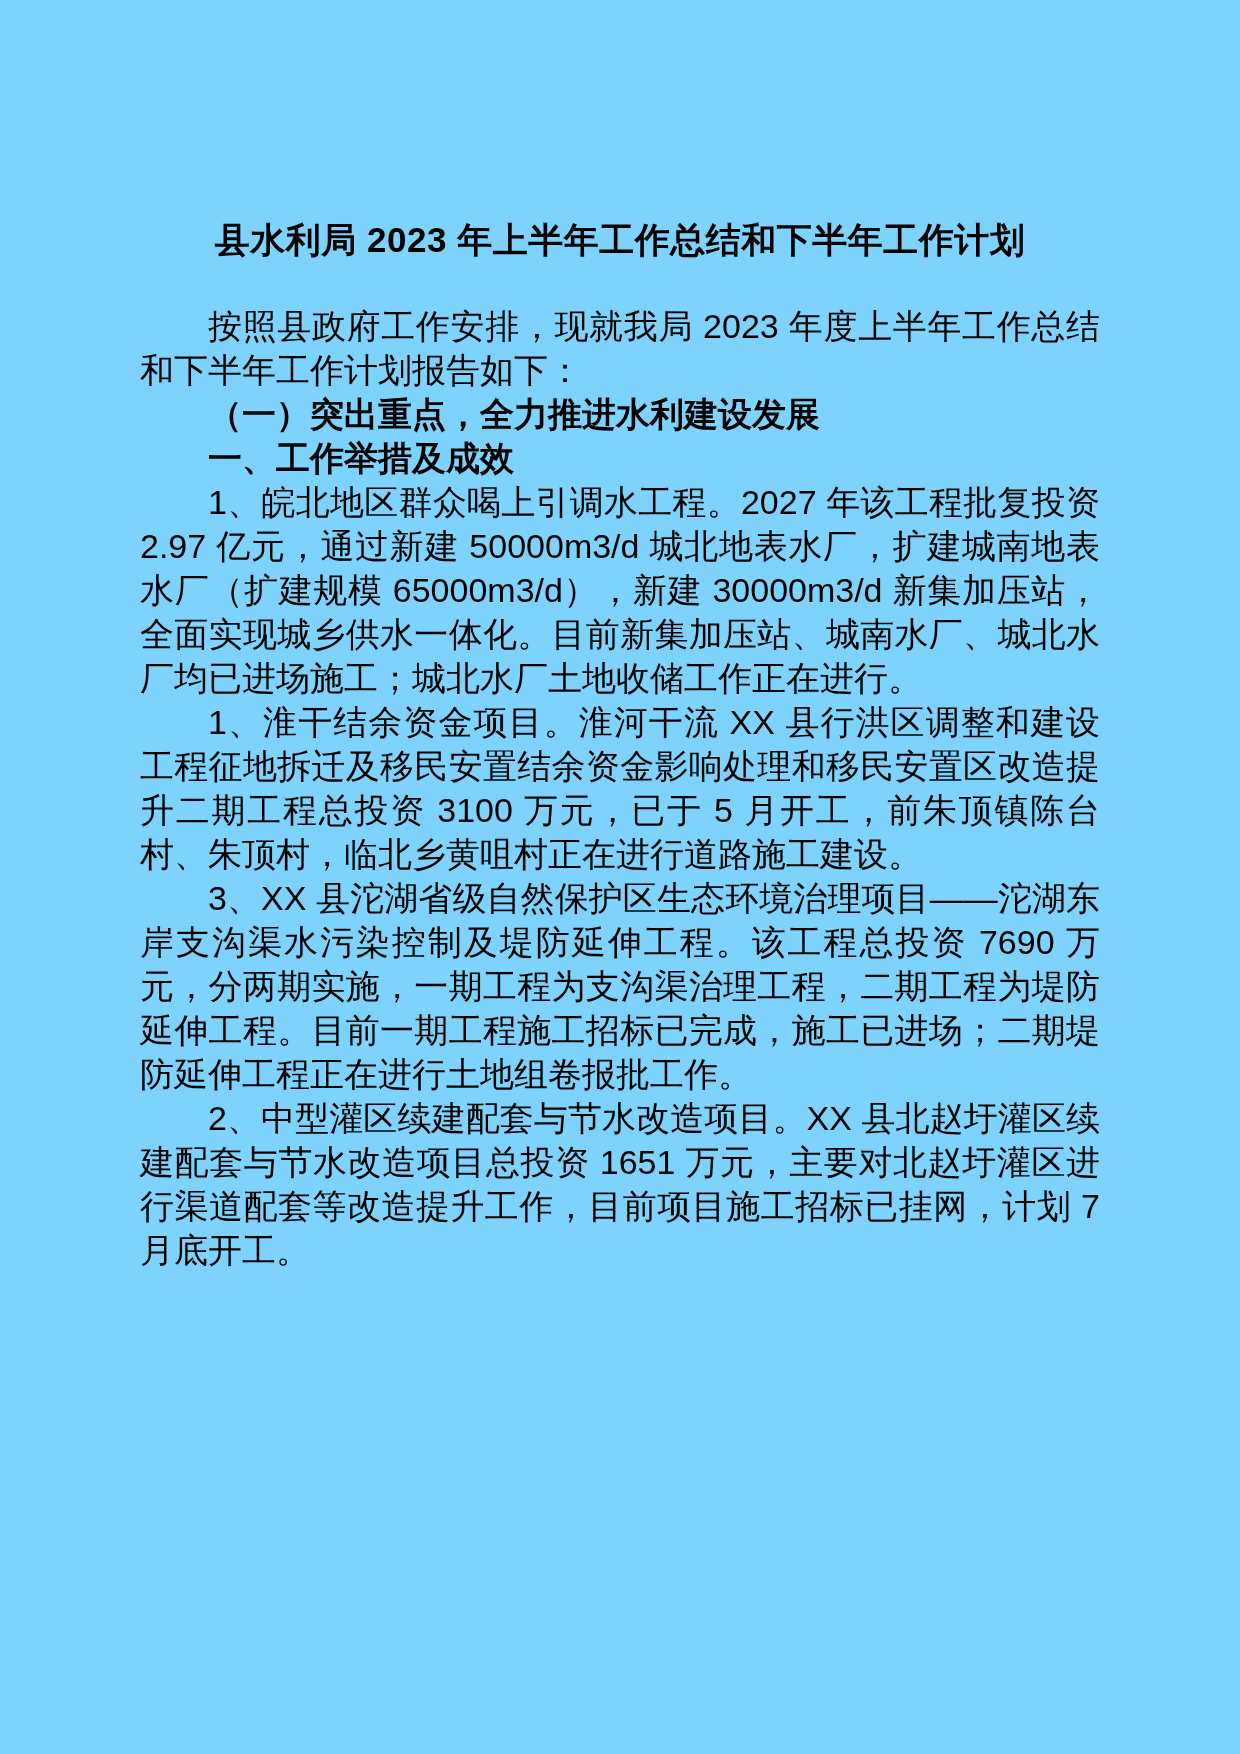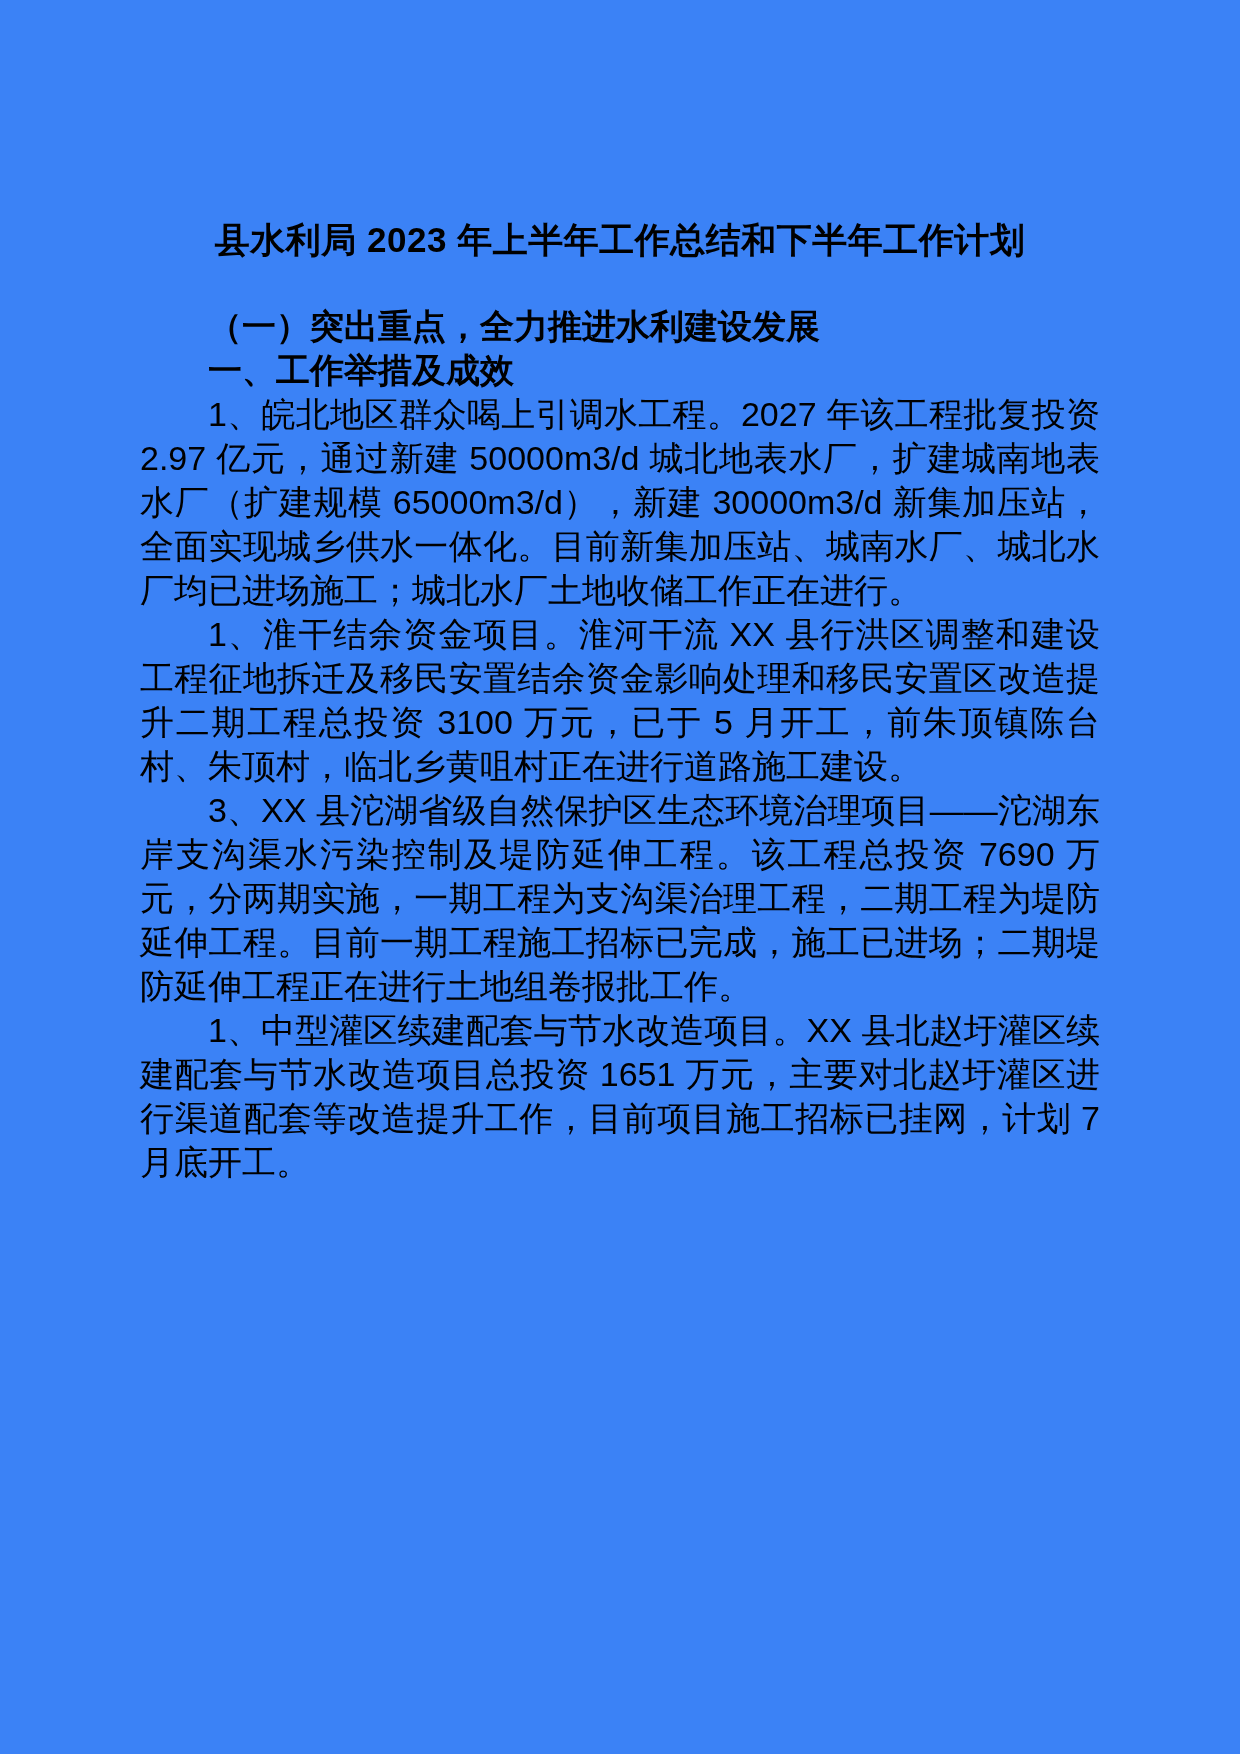--- a/index.html
+++ b/index.html
@@ -7,21 +7,21 @@
   body {
     width: 1240px;
     height: 1754px;
     font-family: "Liberation Sans", "DejaVu Sans", sans-serif;
     color: #000000;
     overflow: hidden;
   }
   .page {
     width: 1240px;
     height: 1754px;
-    background: #3b82f6;
+    background: #7dd3fc;
     padding: 216px 140px 60px 140px;
   }
   .doc-title {
     font-size: 35px;
     line-height: 48px;
     font-weight: 700;
     text-align: center;
     margin-bottom: 40px;
     letter-spacing: 0.5px;
   }
@@ -35,27 +35,28 @@
   .para.heading { font-weight: 700; }
   .lead { font-weight: 400; }
 </style>
 </head>
 <body>
 
 <div class="page">
 
   <h1 class="doc-title">县水利局 2023 年上半年工作总结和下半年工作计划</h1>
 
+  <p class="para">按照县政府工作安排，现就我局 2023 年度上半年工作总结和下半年工作计划报告如下：</p>
 
   <p class="para heading">（一）突出重点，全力推进水利建设发展</p>
 
   <p class="para heading">一、工作举措及成效</p>
 
   <p class="para"><span class="lead">1、皖北地区群众喝上引调水工程。</span><span>2027 年该工程批复投资 2.97 亿元，通过新建 50000m3/d 城北地表水厂，扩建城南地表水厂（扩建规模 65000m3/d），新建 30000m3/d 新集加压站，全面实现城乡供水一体化。目前新集加压站、城南水厂、城北水厂均已进场施工；城北水厂土地收储工作正在进行。</span></p>
 
   <p class="para"><span class="lead">1、淮干结余资金项目。</span><span>淮河干流 XX 县行洪区调整和建设工程征地拆迁及移民安置结余资金影响处理和移民安置区改造提升二期工程总投资 3100 万元，已于 5 月开工，前朱顶镇陈台村、朱顶村，临北乡黄咀村正在进行道路施工建设。</span></p>
 
   <p class="para"><span class="lead">3、XX 县沱湖省级自然保护区生态环境治理项目——沱湖东岸支沟渠水污染控制及堤防延伸工程。</span><span>该工程总投资 7690 万元，分两期实施，一期工程为支沟渠治理工程，二期工程为堤防延伸工程。目前一期工程施工招标已完成，施工已进场；二期堤防延伸工程正在进行土地组卷报批工作。</span></p>
 
-  <p class="para"><span class="lead">1、中型灌区续建配套与节水改造项目。</span><span>XX 县北赵圩灌区续建配套与节水改造项目总投资 1651 万元，主要对北赵圩灌区进行渠道配套等改造提升工作，目前项目施工招标已挂网，计划 7 月底开工。</span></p>
+  <p class="para"><span class="lead">2、中型灌区续建配套与节水改造项目。</span><span>XX 县北赵圩灌区续建配套与节水改造项目总投资 1651 万元，主要对北赵圩灌区进行渠道配套等改造提升工作，目前项目施工招标已挂网，计划 7 月底开工。</span></p>
 
 
 </div>
 
 </body></html>

